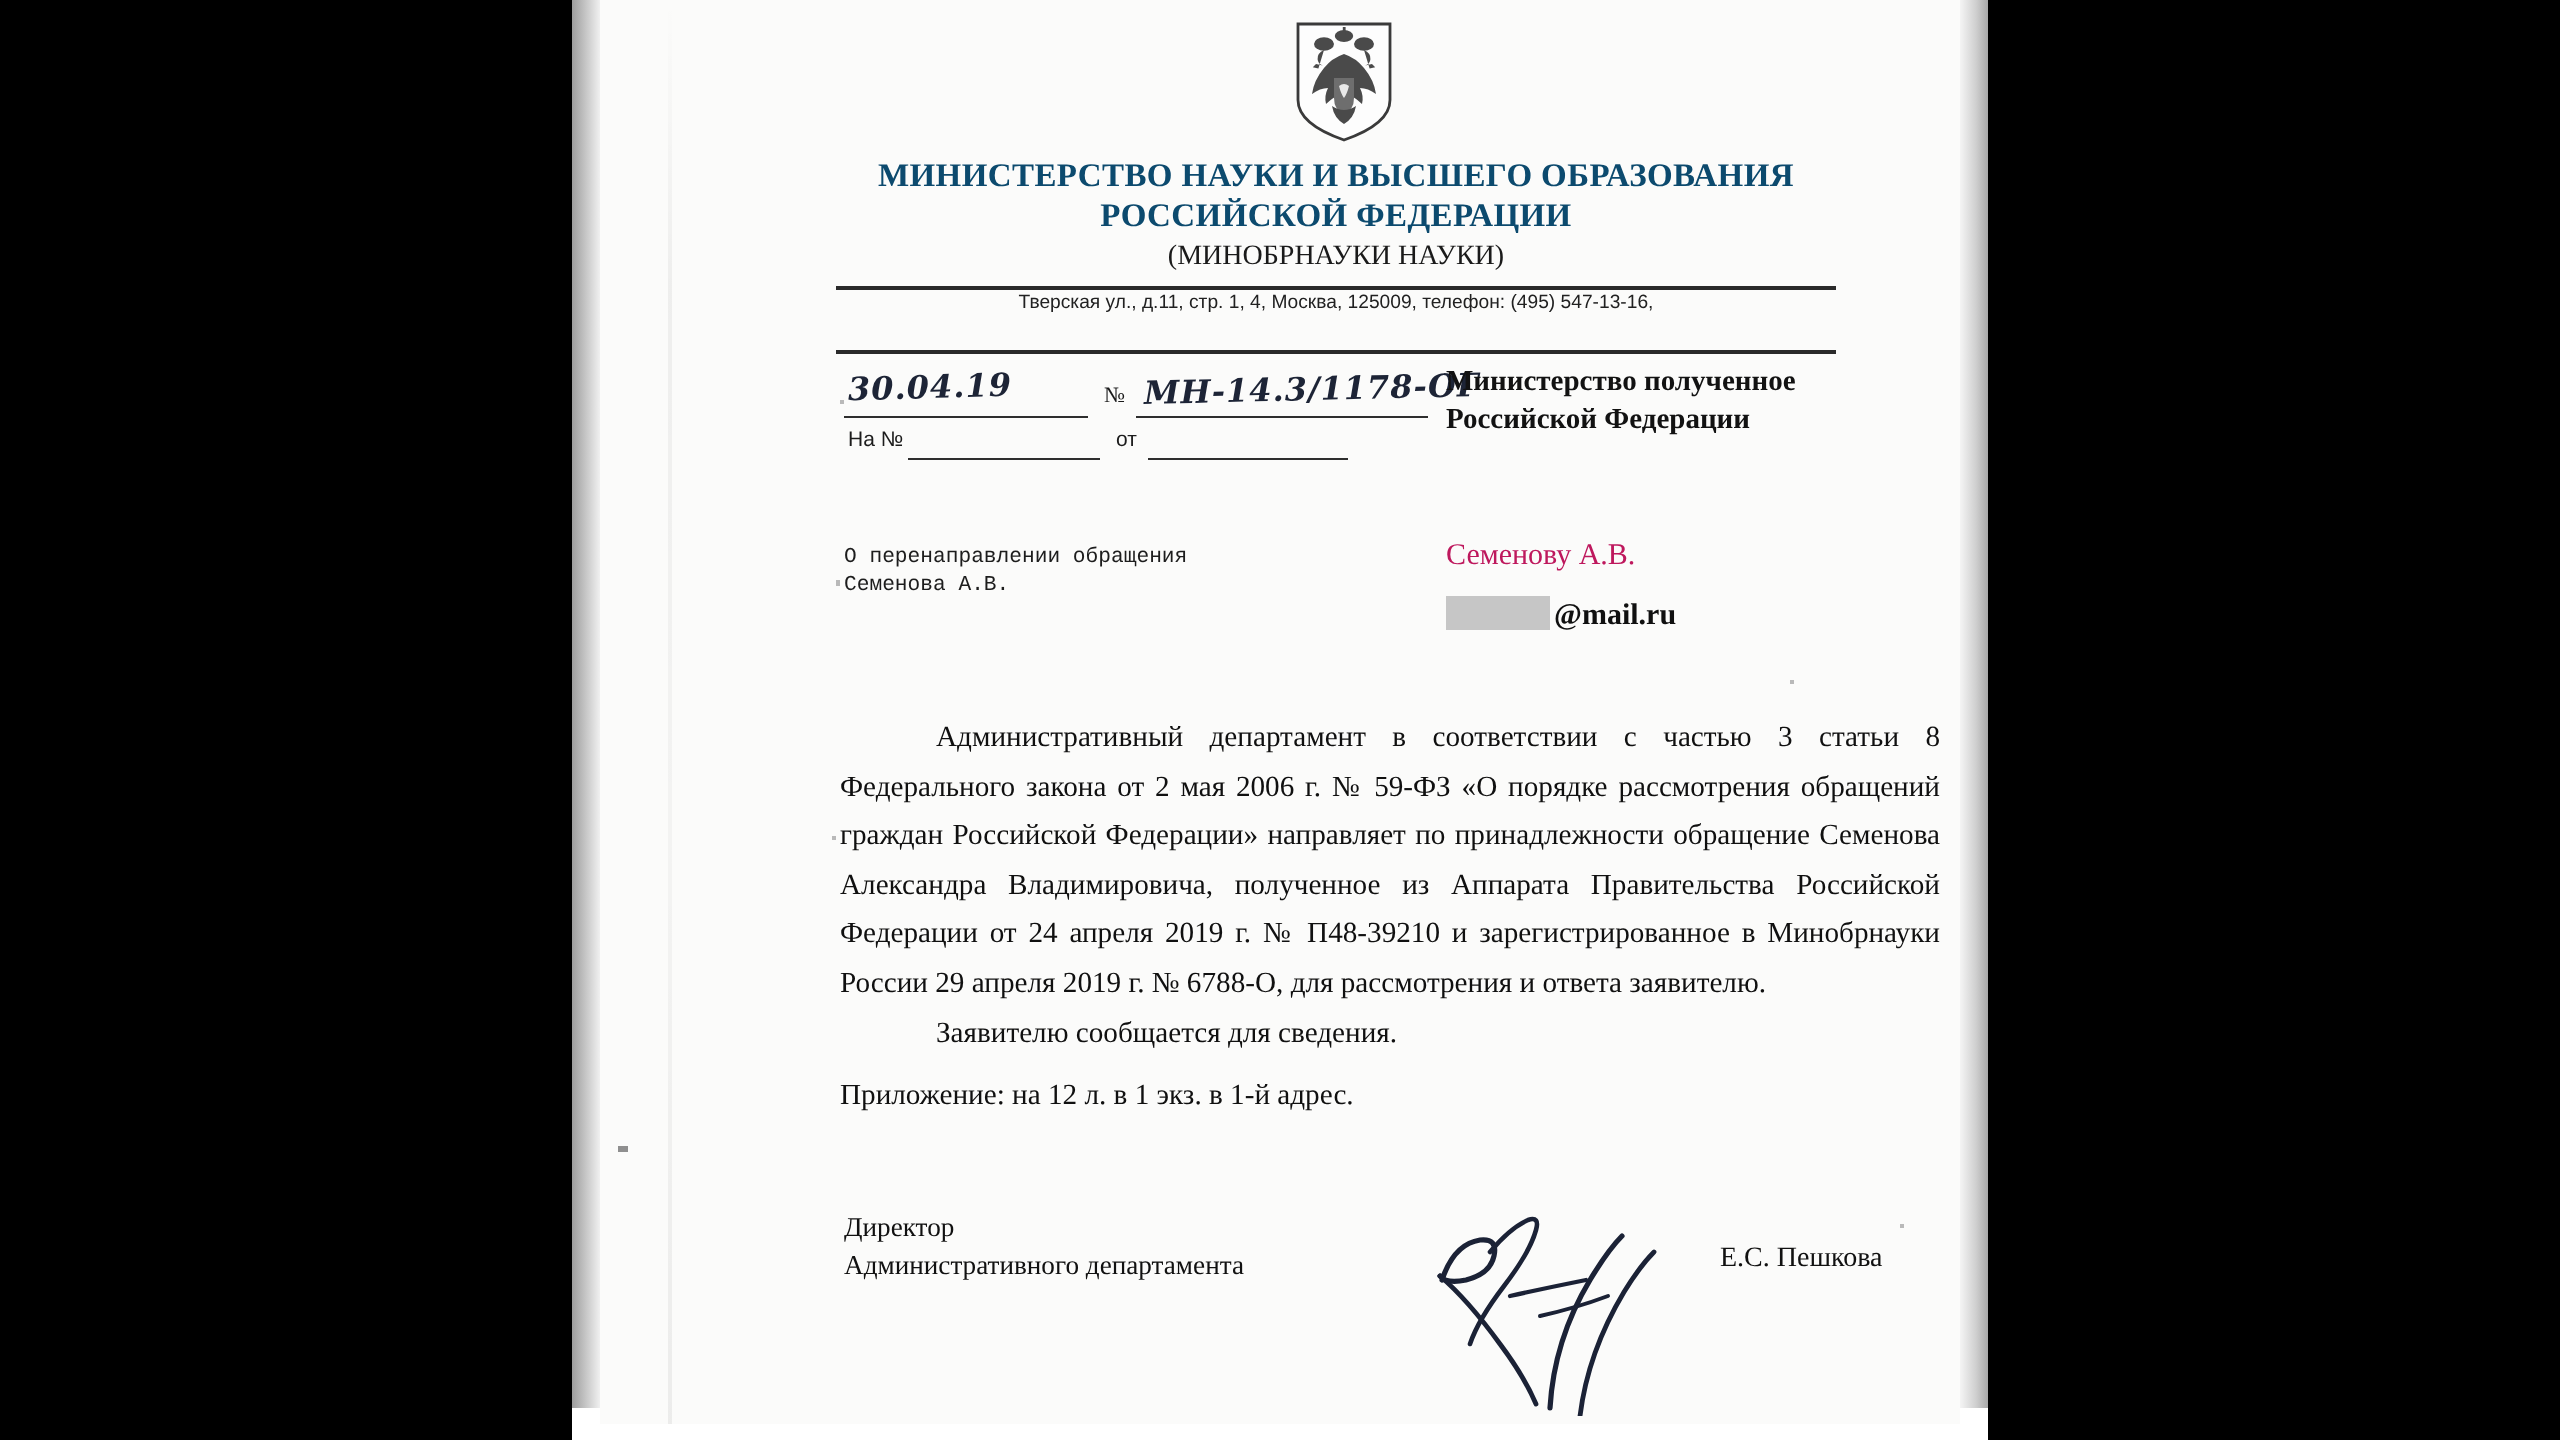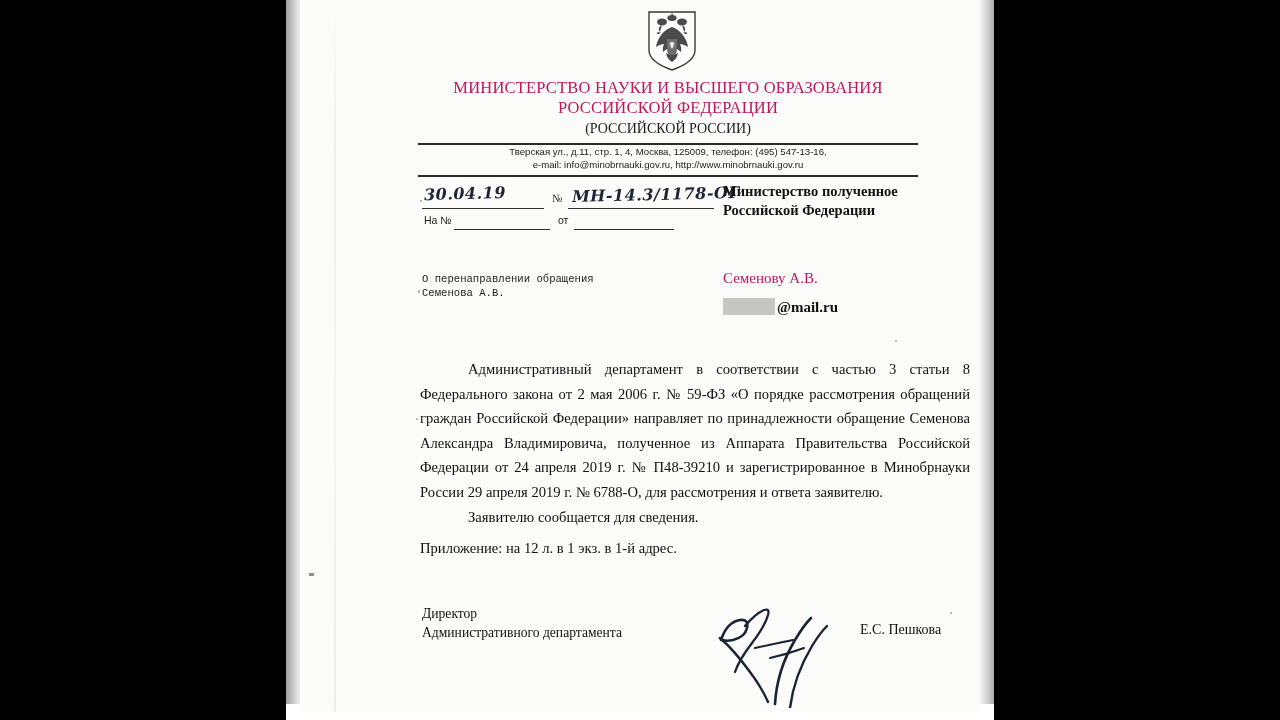--- a/index.html
+++ b/index.html
@@ -47,22 +47,22 @@
 
   
   .coat {
     position: absolute; left: 345px; top: 10px; width: 54px; height: 62px;
   }
   .org-title {
     position: absolute; left: 118px; top: 78px; width: 500px;
     text-align: center;
   }
   .org-title .l1, .org-title .l2 {
-    font-weight: normal; font-size: 16.5px; letter-spacing: .2px;
-    color: #be185d; line-height: 20px;
+    font-weight: bold; font-size: 16.5px; letter-spacing: .2px;
+    color: #0c4a6e; line-height: 20px;
   }
   .org-title .l3 {
     font-size: 14px; color: #1a1a1a; line-height: 20px; margin-top: 1px;
   }
   .rule {
     position: absolute; background: #2a2a2a;
   }
   .addr {
     position: absolute; left: 118px; top: 146px; width: 500px;
     text-align: center; font-size: 9.6px; line-height: 12.5px; color: #212121;
@@ -186,27 +186,26 @@
           <path d="M24.5 33 q2.5 -2 5 0 q-1 4 -2.5 6 q-1.5 -2 -2.5 -6 z" fill="#e9e9e9"></path>
 
           <path d="M21 43 q6 4 12 0 q-1 6 -6 9 q-5 -3 -6 -9z"></path>
         </g>
       </svg>
     </div>
 
     <div class="org-title">
       <div class="l1">МИНИСТЕРСТВО НАУКИ И ВЫСШЕГО ОБРАЗОВАНИЯ</div>
       <div class="l2">РОССИЙСКОЙ ФЕДЕРАЦИИ</div>
-      <div class="l3">(РОССИЙСКОЙ РОССИИ)</div>
+      <div class="l3">(МИНОБРНАУКИ НАУКИ)</div>
     </div>
 
     <div class="rule" style="left:118px;top:143px;width:500px;height:1.6px;"></div>
     <div class="addr">
       <div>Тверская ул., д.11, стр. 1, 4, Москва, 125009, телефон: (495) 547-13-16,</div>
-      <div>e-mail: info@minobrnauki.gov.ru, http://www.minobrnauki.gov.ru</div>
     </div>
     <div class="rule" style="left:118px;top:175px;width:500px;height:1.6px;"></div>
 
     <div class="reg">
       <div class="hand reg-date">30.04.19</div>
       <div class="ul" style="left:0px;top:24px;width:122px;"></div>
 
       <div class="reg-nosym">№</div>
       <div class="hand reg-num">МН-14.3/1178-ОГ</div>
       <div class="ul" style="left:146px;top:24px;width:146px;"></div>

